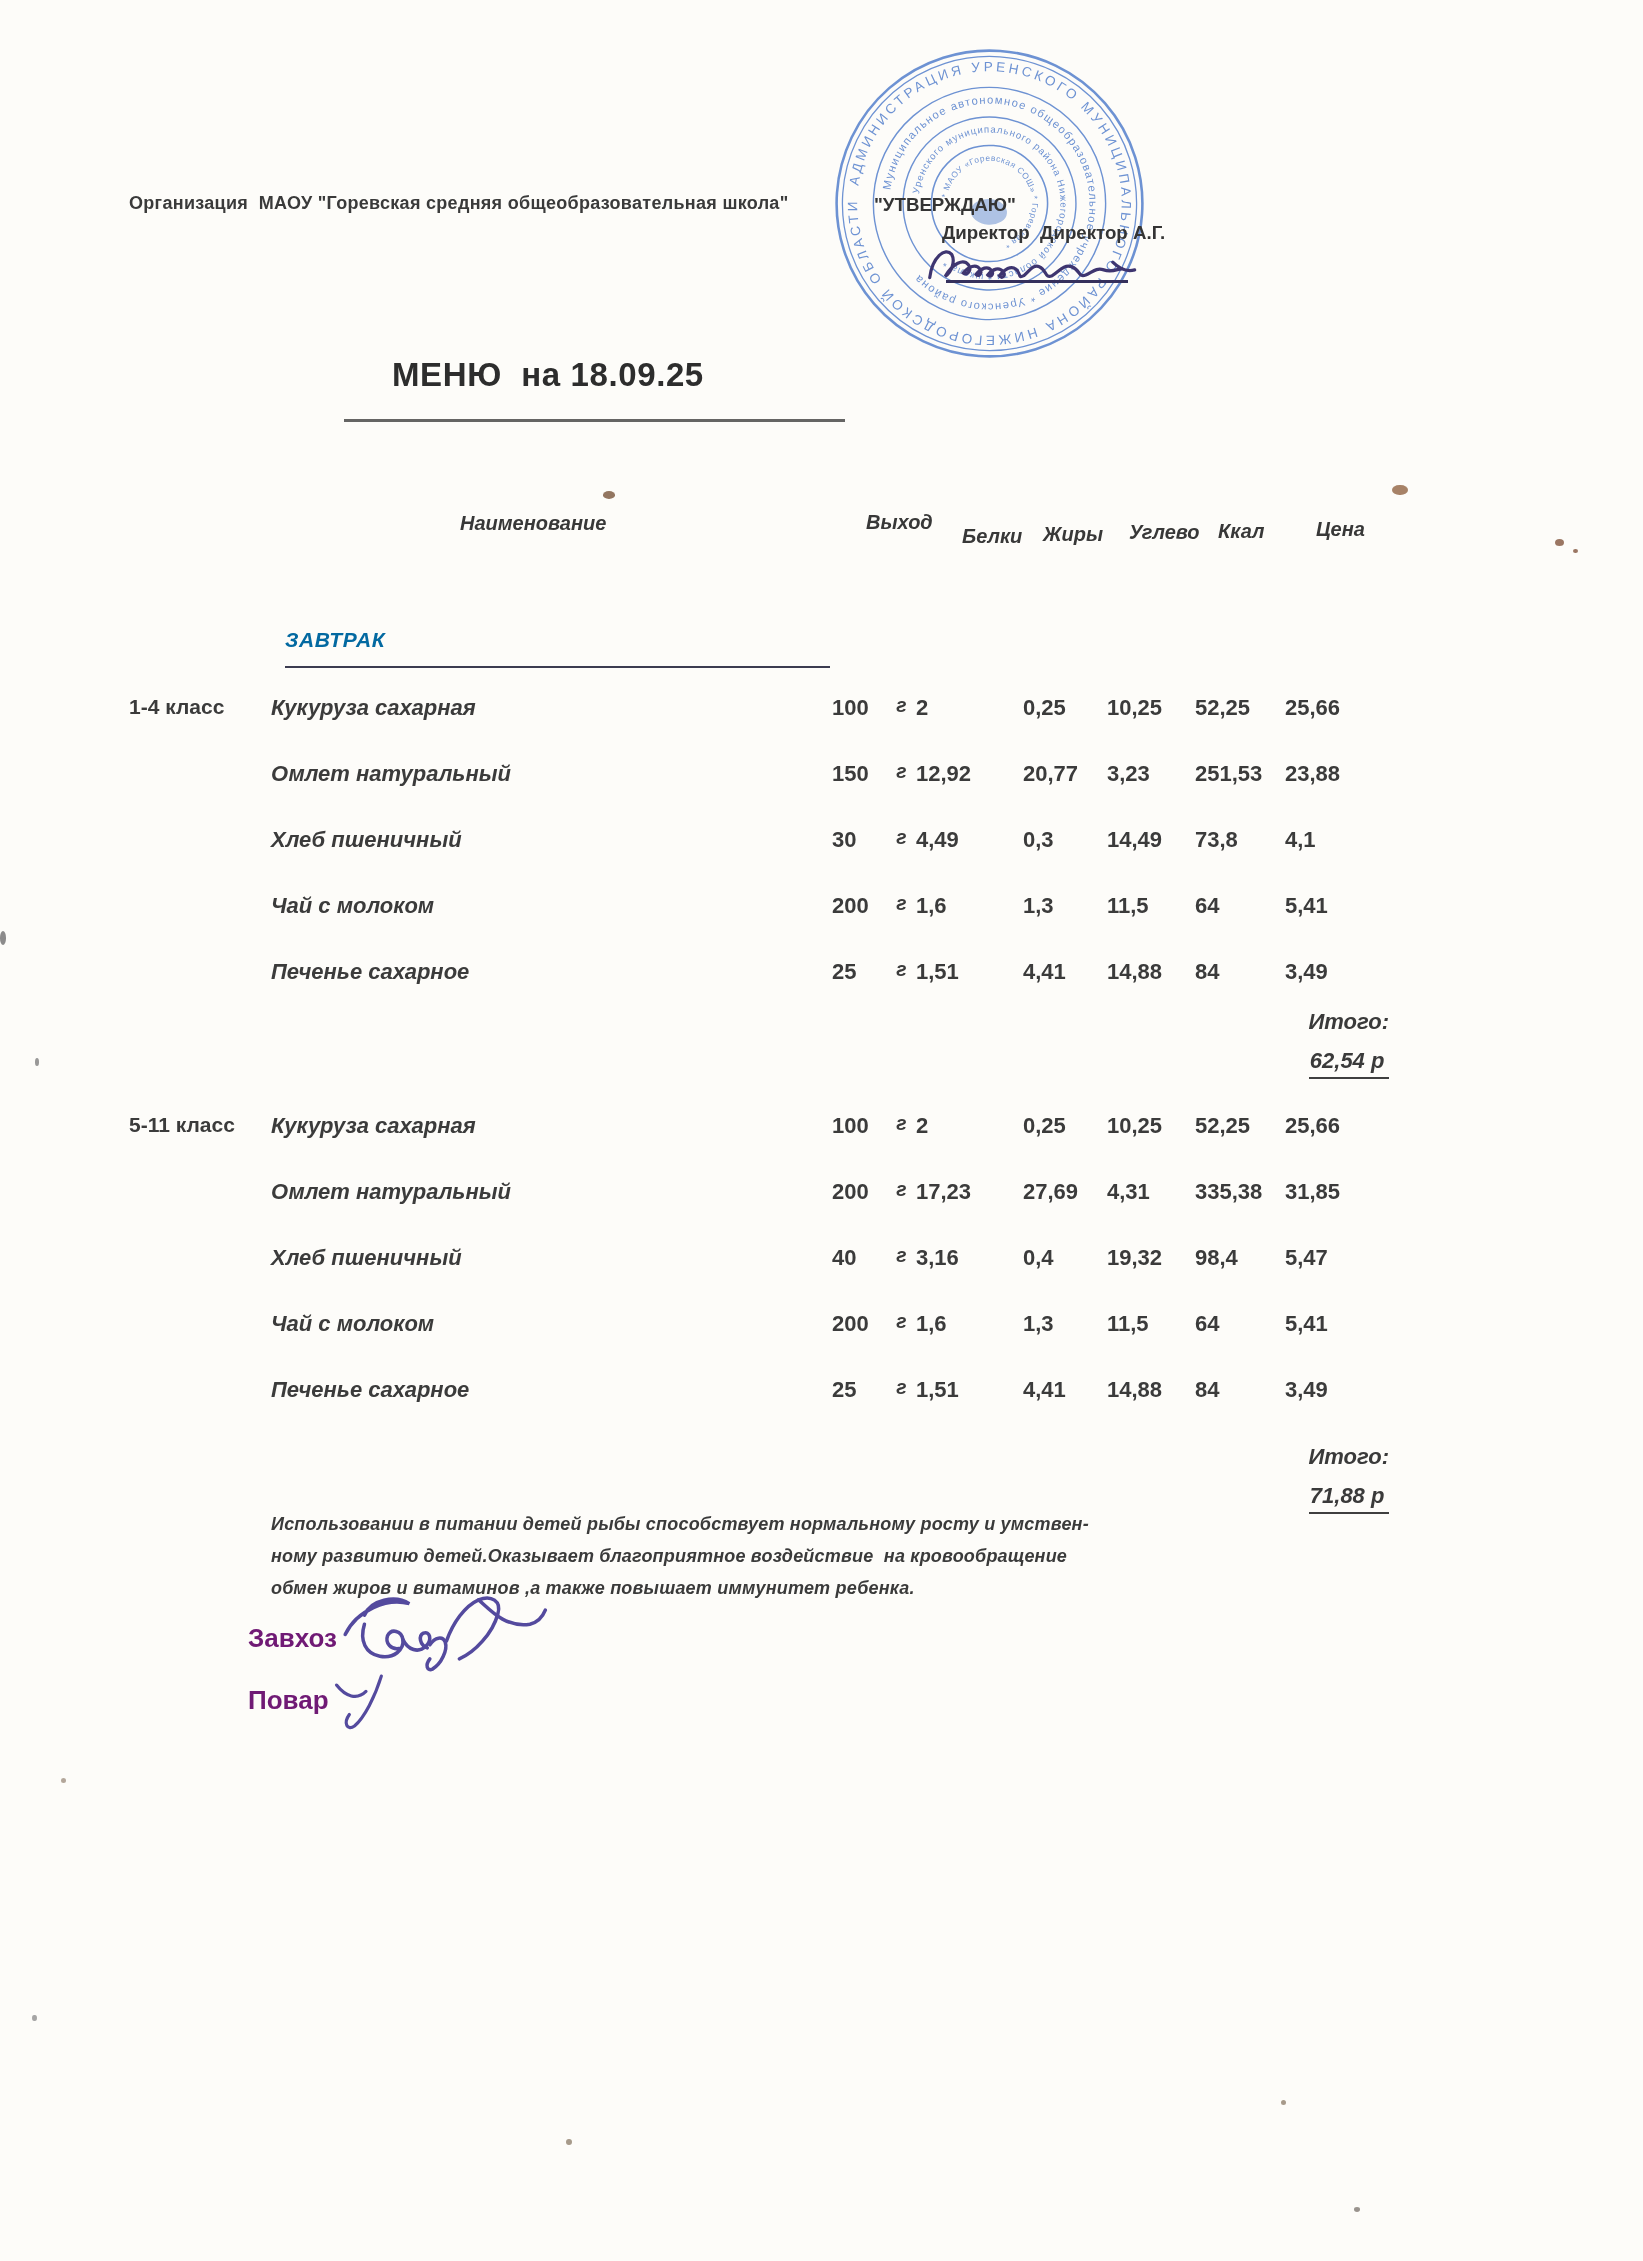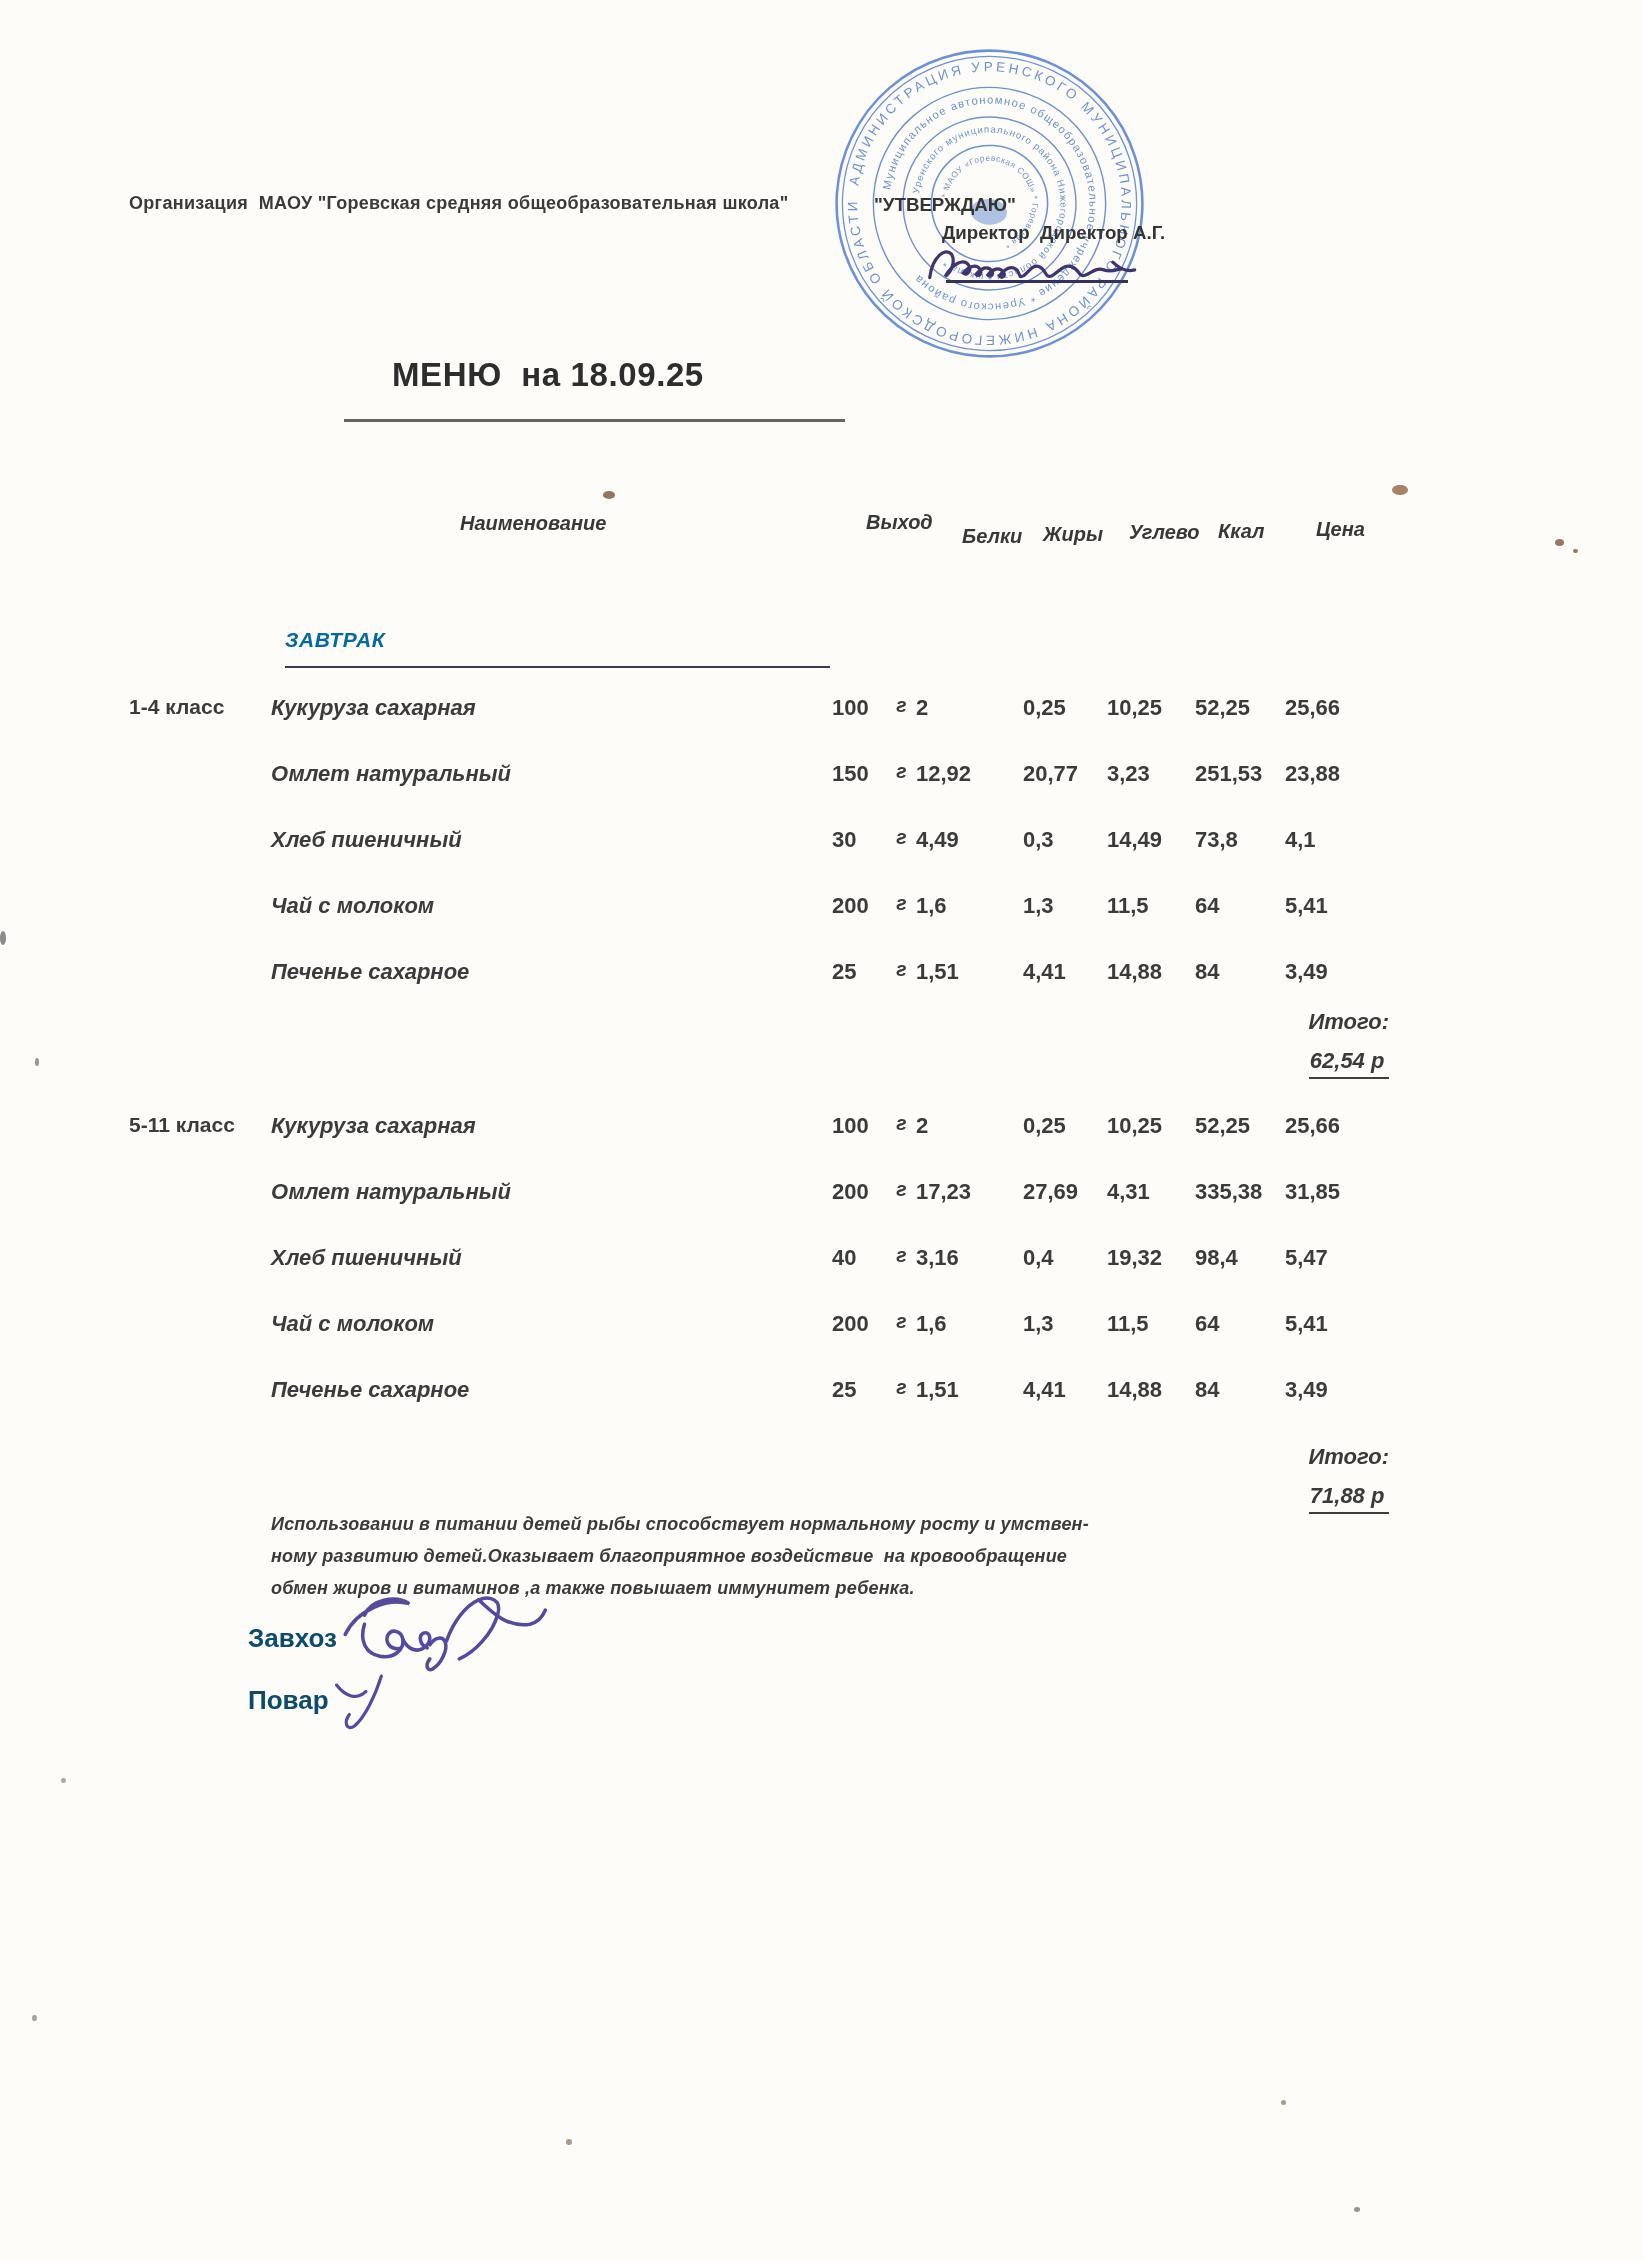--- a/index.html
+++ b/index.html
@@ -29,21 +29,21 @@
   .c.out{width:54px;}
   .c.unit{width:30px; font-style:italic; font-size:19.3px; padding-left:10.3px; box-sizing:border-box; text-align:left;}
   .c.protein{width:107px;}
   .c.fat{width:84px;}
   .c.carbs{width:88px;}
   .c.kcal{width:90px;}
   .c.price{width:104px;}
   .total-row{right:255px; display:flex; gap:13px; font-size:22px; font-weight:bold; font-style:italic; color:#3a3a3a;flex-direction:column;}
   .total-row .val{border-bottom:2.6px solid #3f3f3f; padding:0 2.6px 2.6px 1.3px;}
   .note-line{left:271px; font-size:18px; font-style:italic; font-weight:600; color:#3a3a3a; letter-spacing:0.2px;}
-  .signer{left:248px; font-size:26px; font-weight:bold; color:#0c4a6e;}
+  .signer{left:248px; font-size:26px; font-weight:bold; color:#701a75;}
   .speck{position:absolute; border-radius:50%; opacity:.75;}
   svg{overflow:visible;}
 </style>
 </head>
 <body>
 
 <div class="page">
 
   <svg class="abs" style="left:825px; top:39px; mix-blend-mode:multiply;" width="329" height="329" viewBox="0 0 510 510">
     <g transform="rotate(4 255 255)" stroke="#4f7dd0" fill="none" opacity="0.82">

